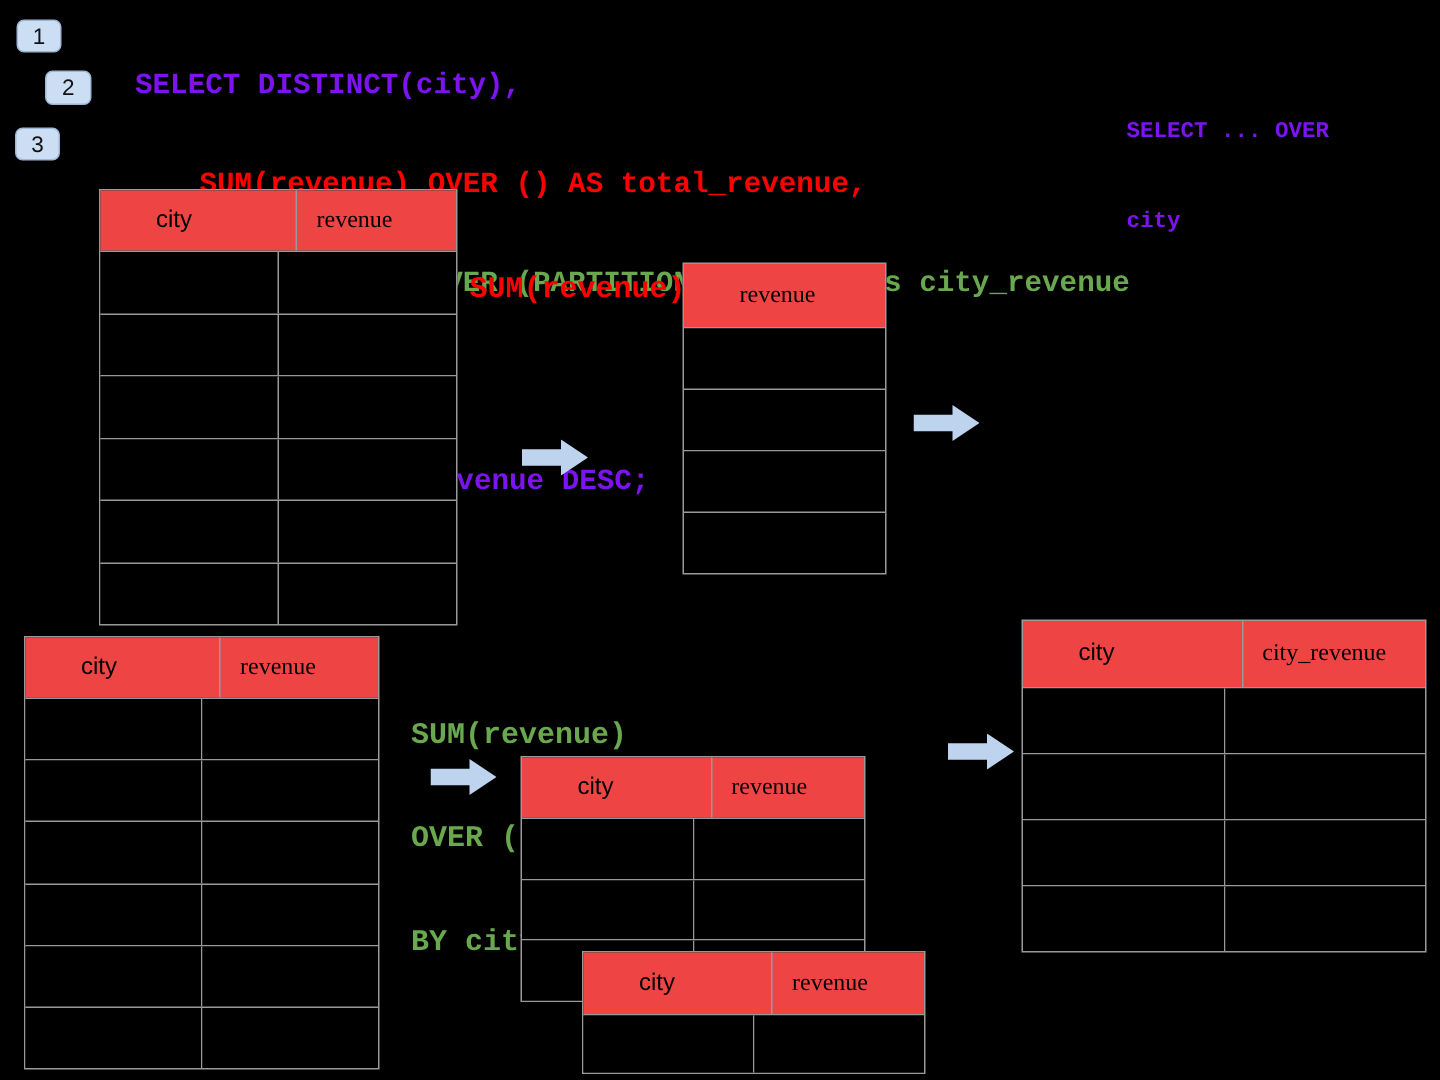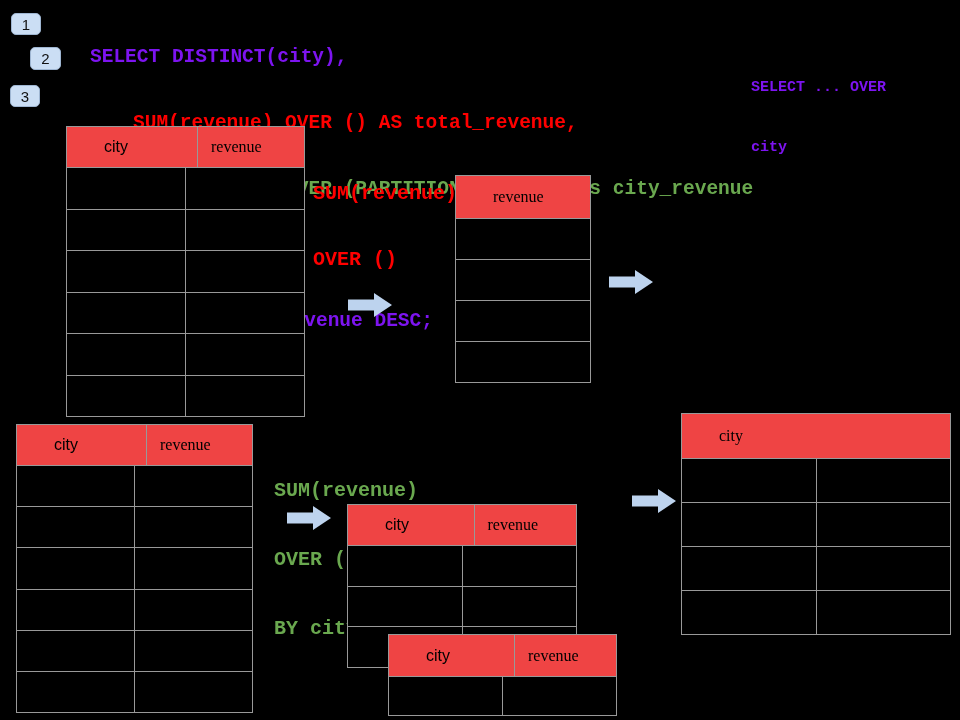--- a/index.html
+++ b/index.html
@@ -63,21 +63,20 @@
     <div class="c-purple" style="margin-left:27px;">ORDER by city_revenue DESC;</div>
   </div>
 
   <div class="code code-side c-purple">
     <div>SELECT ... OVER</div>
     <div>city</div>
   </div>
 
   <div class="annot annot-total c-red">
     <div>SUM(revenue)</div>
-    <div>OVER ()</div>
   </div>
 
   <div class="annot annot-partition c-green">
     <div>SUM(revenue)</div>
     <div>OVER (PARTITION</div>
     <div>BY city)</div>
   </div>
 
   <div class="tbl" style="left:66px;top:126px;width:239px;height:291px;">
     <div class="hd" style="height:40px;">
@@ -185,20 +184,21 @@
     </div>
     <div class="tr">
         <div class="td"></div>
         <div class="td"></div>
       </div>
   </div>
 
   <div class="tbl" style="left:681px;top:413px;width:270px;height:222px;">
     <div class="hd" style="height:44px;">
       <div class="hc">city</div>
+      <div class="hc">city_revenue</div>
     </div>
     <div class="tr">
         <div class="td"></div>
         <div class="td"></div>
       </div>
     <div class="tr">
         <div class="td"></div>
         <div class="td"></div>
       </div>
     <div class="tr">

